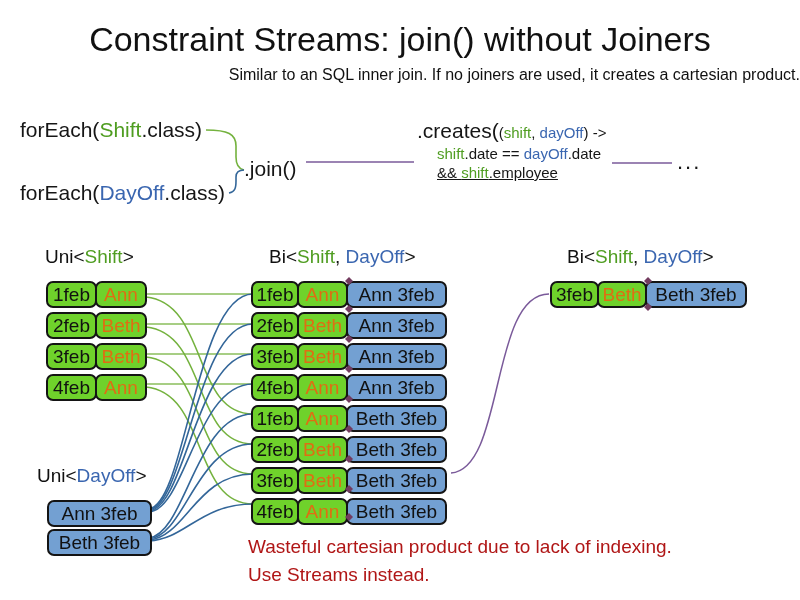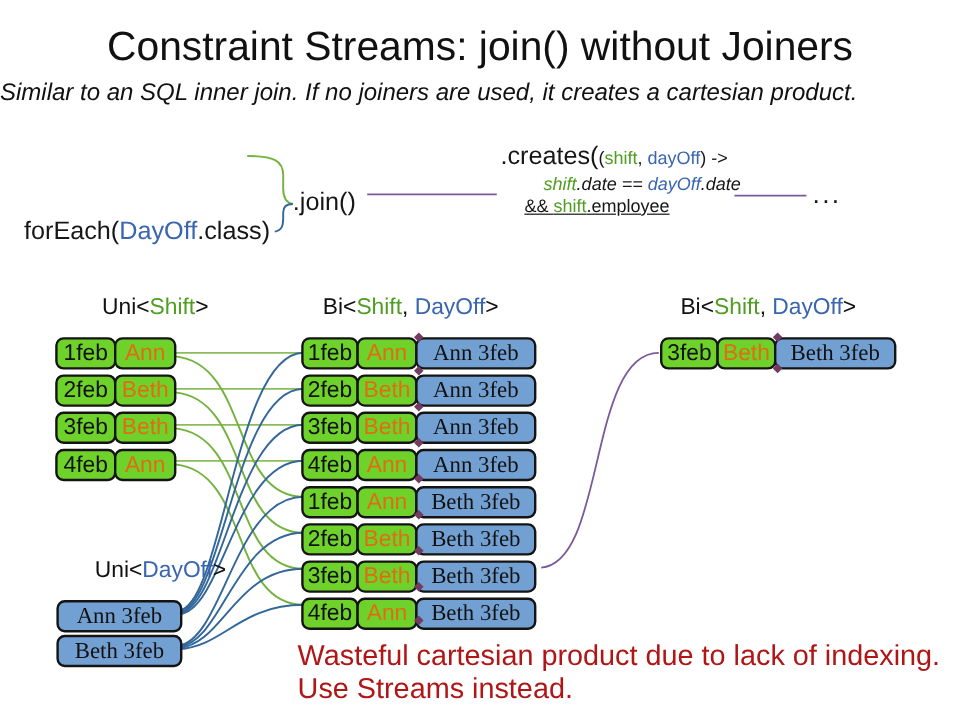--- a/index.html
+++ b/index.html
@@ -1,37 +1,37 @@
 <!DOCTYPE html>
 <html style="--cell-green: #6fd22b; --cell-blue: #73a0d2; --code-green: #4f9d21; --code-blue: #3a66b0; --orange-text: #e06d13; --connector-green: #74b23e; --connector-blue: #336699; --connector-purple: #7a5a9a; --diamond-purple: #733b5f; --warning-red: #b01616;"><head>
 <meta charset="utf-8">
 <style>
   html,body{margin:0;padding:0;}
   body{width:800px;height:600px;overflow:hidden;background:#fff;
        font-family:"Liberation Sans", sans-serif;}
   .slide{position:absolute;inset:0;width:752px;height:600px;background:#fff;}
   .abs{position:absolute;white-space:nowrap;}
   .title{top:20px;left:0;width:800px;text-align:center;font-size:34px;color:#111;}
-  .subtitle{top:66px;left:0;width:800px;text-align:left;font-size:20px;color:#111;font-style:italic;}
+  .subtitle{top:66px;left:0;width:800px;text-align:right;font-size:16px;color:#111;}
   .code-big{font-size:21px;color:#161616;}
   .code-sm{font-size:15px;color:#161616;}
   .tok-green{color:var(--code-green);}
   .tok-blue{color:var(--code-blue);}
   .lbl{font-size:19px;color:#111;}
   .ellipsis{font-size:22px;color:#161616;letter-spacing:2px;}
-  .warning{color:var(--warning-red);font-size:24px;line-height:28px;}
+  .warning{color:var(--warning-red);font-size:19px;line-height:28px;}
   svg.layer{position:absolute;left:0;top:0;z-index:0;}
   svg.toplayer{position:absolute;left:0;top:0;z-index:3;}
   .tbl{position:absolute;z-index:2;}
   .row{display:flex;margin-bottom:4px;}
   .cell{box-sizing:border-box;height:27px;border:2px solid #141414;border-radius:7px;
         display:flex;align-items:center;justify-content:center;
         font-size:19px;color:#111;margin-right:-2px;}
   .cell.green{background:var(--cell-green);}
-  .cell.blue{background:var(--cell-blue);font-family:Liberation Serif, serif;}
+  .cell.blue{background:var(--cell-blue);}
   .cell .nm{color:var(--orange-text);}
   path.cgreen{stroke:var(--connector-green);fill:none;stroke-width:1.6;}
   path.cgreenlite{stroke:var(--connector-green);fill:none;stroke-width:1.4;opacity:.85;}
   path.cblue{stroke:var(--connector-blue);fill:none;stroke-width:1.6;}
   path.cpurple{stroke:var(--connector-purple);fill:none;stroke-width:1.5;}
   polygon.diamond{fill:var(--diamond-purple);}
 </style>
 </head>
 <body>
 
@@ -63,41 +63,42 @@
 
     <path class="cblue" d="M149,538 C186,533 196,414 253,414"></path>
     <path class="cblue" d="M149,539 C186,535 196,444 253,444"></path>
     <path class="cblue" d="M149,540 C186,537 196,474 253,474"></path>
     <path class="cblue" d="M149,541 C186,539 200,504 253,504"></path>
   </svg>
 
   <div class="abs title">Constraint Streams: join() without Joiners</div>
   <div class="abs subtitle">Similar to an SQL inner join. If no joiners are used, it creates a cartesian product.</div>
 
+  <div class="abs code-big" style="left:20px;top:118px;"><span>forEach(</span><span class="tok-green">Shift</span><span>.class)</span></div>
 
   <div class="abs code-big" style="left:20px;top:181px;"><span>forEach(</span><span class="tok-blue">DayOff</span><span>.class)</span></div>
 
   <div class="abs code-big" style="left:244px;top:157px;">.join()</div>
 
   <div class="abs" style="left:417px;top:119px;"><span class="code-big">.creates(</span><span class="code-sm">(</span><span class="code-sm tok-green">shift</span><span class="code-sm">, </span><span class="code-sm tok-blue">dayOff</span><span class="code-sm">) -&gt;</span></div>
 
-  <div class="abs code-sm" style="left:453px;top:145px;font-style:italic;"><span class="tok-green">shift</span><span>.date == </span><span class="tok-blue">dayOff</span><span>.date</span></div>
+  <div class="abs code-sm" style="left:437px;top:145px;"><span class="tok-green">shift</span><span>.date == </span><span class="tok-blue">dayOff</span><span>.date</span></div>
 
   <div class="abs code-sm" style="left:437px;top:164px;text-decoration:underline;"><span>&amp;&amp; </span><span class="tok-green">shift</span><span>.employee</span></div>
 
 
   <div class="abs ellipsis" style="left:677px;top:149px;">...</div>
 
-  <div class="abs lbl" style="left:45px;top:246px;margin-left:40px;"><span>Uni&lt;</span><span class="tok-green">Shift</span><span>&gt;</span></div>
+  <div class="abs lbl" style="left:45px;top:246px;"><span>Uni&lt;</span><span class="tok-green">Shift</span><span>&gt;</span></div>
 
   <div class="abs lbl" style="left:269px;top:246px;"><span>Bi&lt;</span><span class="tok-green">Shift</span><span>, </span><span class="tok-blue">DayOff</span><span>&gt;</span></div>
 
   <div class="abs lbl" style="left:567px;top:246px;"><span>Bi&lt;</span><span class="tok-green">Shift</span><span>, </span><span class="tok-blue">DayOff</span><span>&gt;</span></div>
 
-  <div class="abs lbl" style="left:37px;top:465px;margin-left:42px;"><span>Uni&lt;</span><span class="tok-blue">DayOff</span><span>&gt;</span></div>
+  <div class="abs lbl" style="left:37px;top:465px;"><span>Uni&lt;</span><span class="tok-blue">DayOff</span><span>&gt;</span></div>
 
   <div class="tbl" style="left:46px;top:281px;">
     <div class="row">
         <div class="cell green" style="width:51px;">1feb</div>
         <div class="cell green" style="width:52px;">
           <span class="nm">Ann</span>
         </div>
       </div>
     <div class="row">
         <div class="cell green" style="width:51px;">2feb</div>

